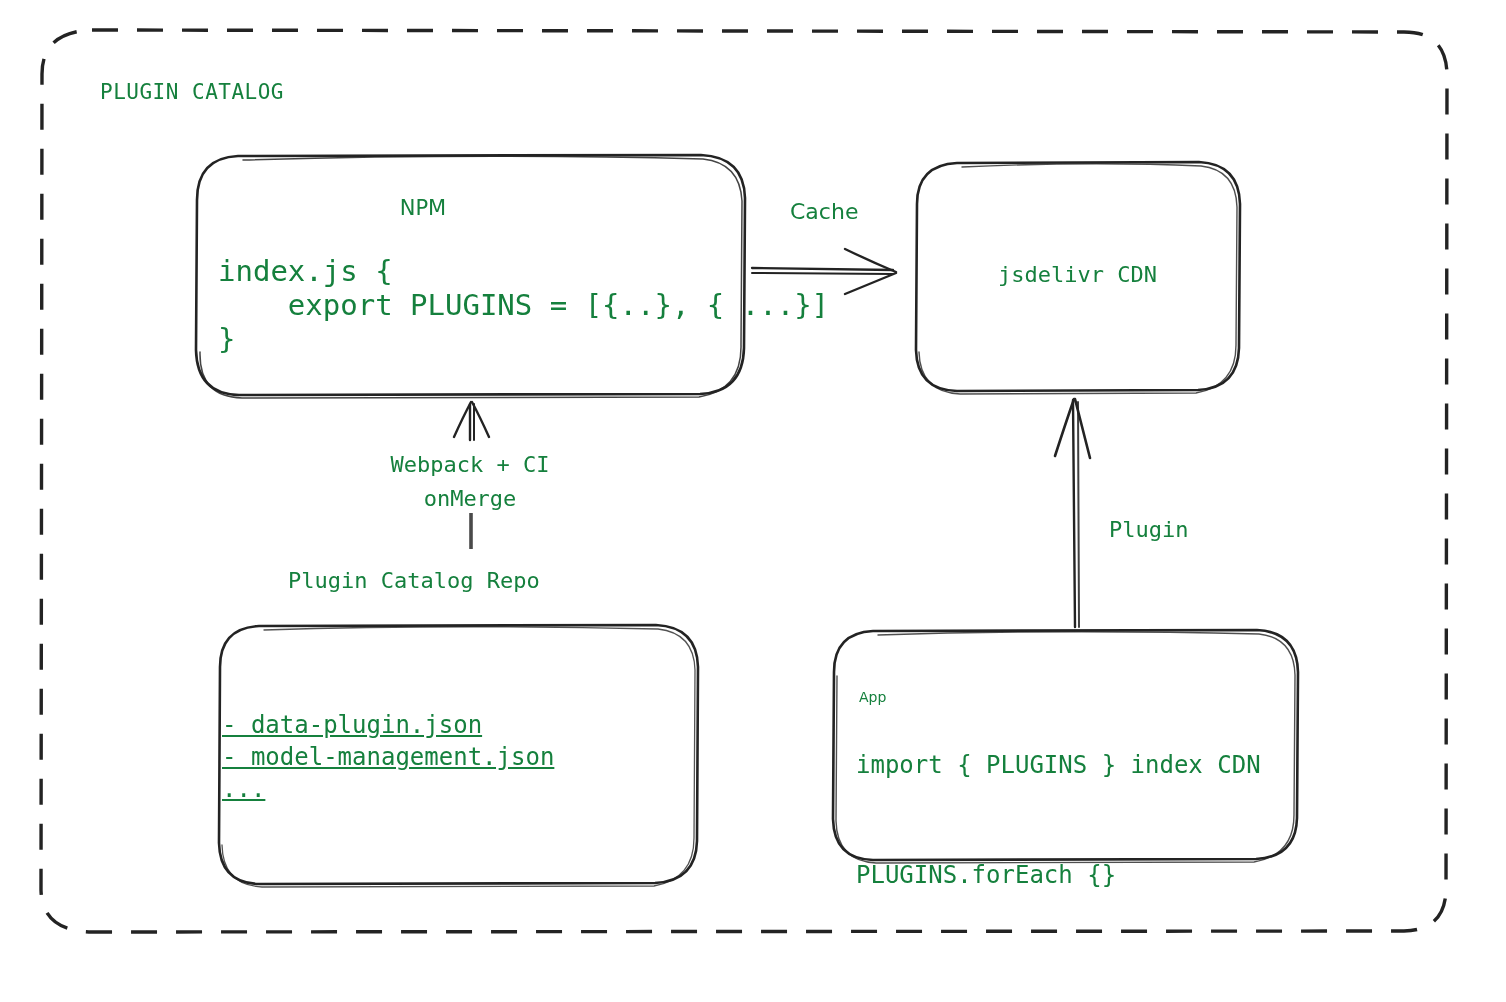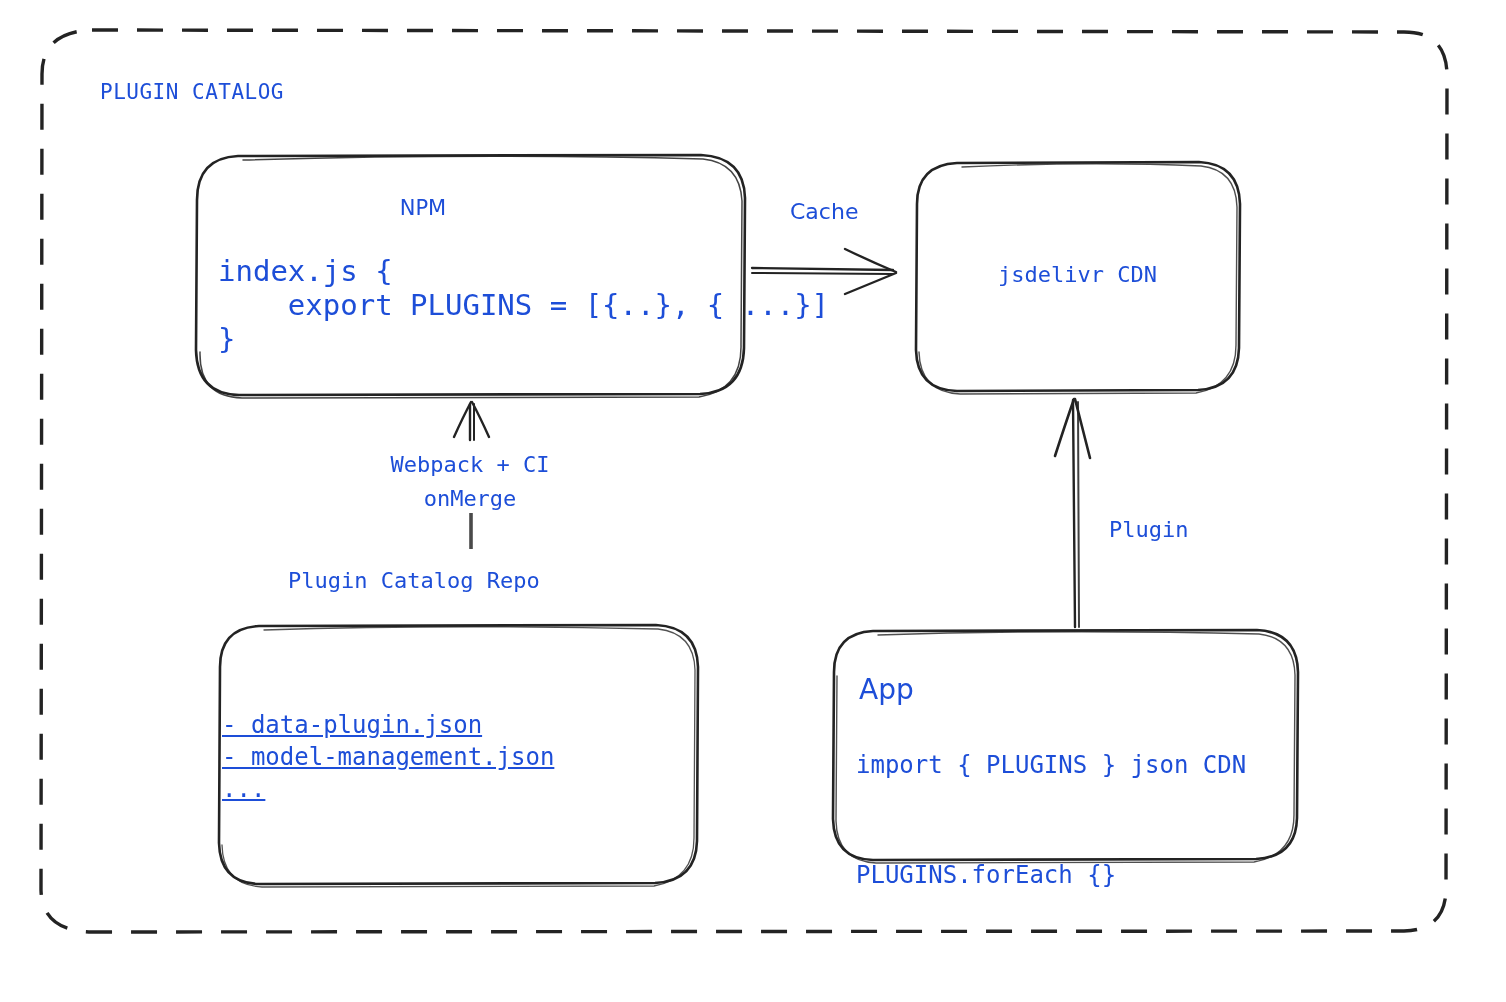--- a/index.html
+++ b/index.html
@@ -28,21 +28,21 @@
     top: 0;
     left: 0;
     width: 1506px;
     height: 1002px;
     pointer-events: none;
   }
 
   .txt {
     position: absolute;
     white-space: pre;
-    color: #1d4ed8;
+    color: #15803d;
     line-height: 1.0;
   }
 
   
   #group-title {
     left: 100px;
     top: 82px;
     font-family: "DejaVu Sans Mono", monospace;
     font-size: 21px;
     letter-spacing: 0.5px;
@@ -111,23 +111,23 @@
     top: 709px;
     font-family: "DejaVu Sans Mono", monospace;
     font-size: 24px;
     line-height: 32px;
     text-decoration: underline;
   }
 
   
   #app-title {
     left: 859px;
-    top: 676px;
+    top: 690px;
     font-family: "DejaVu Sans", sans-serif;
-    font-size: 28px;
+    font-size: 14px;
   }
   #app-code {
     left: 856px;
     top: 738px;
     font-family: "DejaVu Sans Mono", monospace;
     font-size: 24px;
     line-height: 55px;
   }
 
   
@@ -209,17 +209,17 @@
   <div class="txt" id="repo-label">Plugin Catalog Repo</div>
 
   <div class="txt" id="repo-code">- data-plugin.json
 - model-management.json
 ...</div>
 
   <div class="txt" id="import-label">Plugin</div>
 
   <div class="txt" id="app-title">App</div>
 
-  <div class="txt" id="app-code">import { PLUGINS } json CDN
+  <div class="txt" id="app-code">import { PLUGINS } index CDN
 
 PLUGINS.forEach {}</div>
 
 </div>
 
 </body></html>

